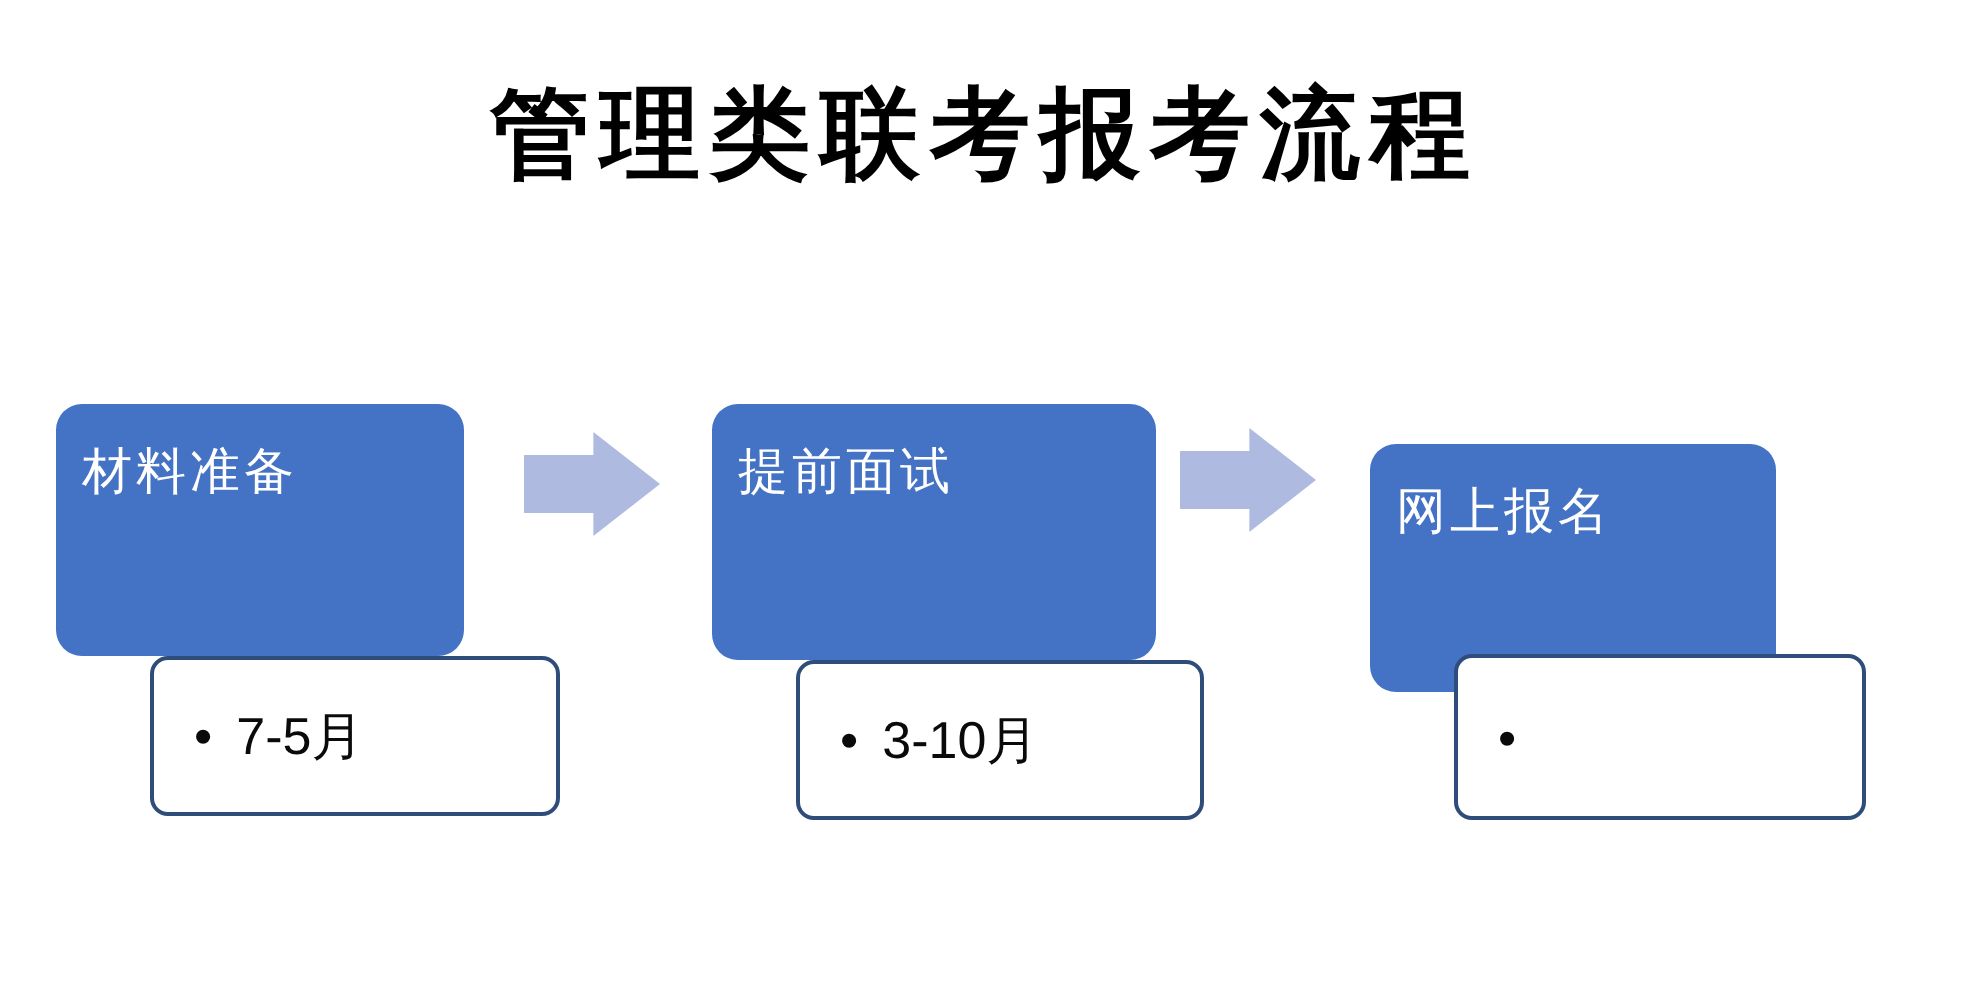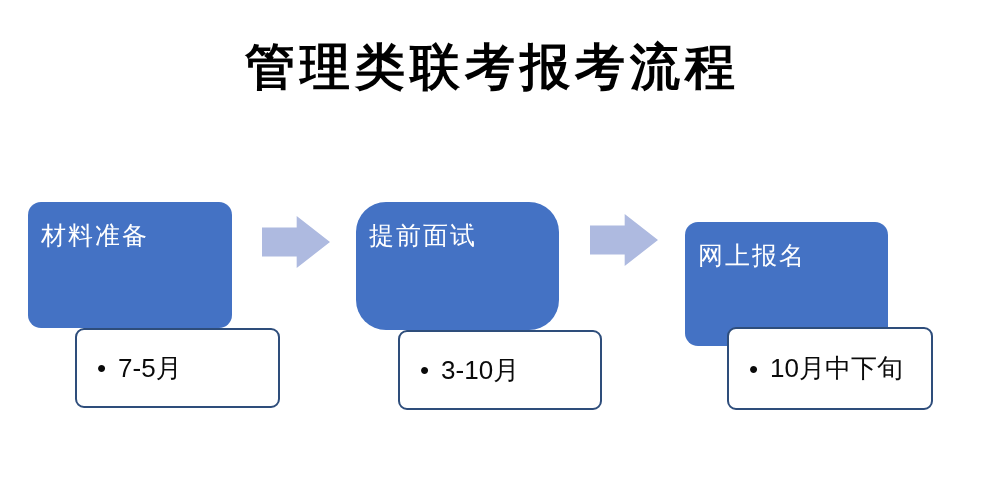--- a/index.html
+++ b/index.html
@@ -63,21 +63,21 @@
   }
   .flow-arrow {
     position: absolute;
     background: var(--arrow-fill);
     clip-path: polygon(0% 22%, 51% 22%, 51% 0%, 100% 50%, 51% 100%, 51% 78%, 0% 78%);
   }
   
   #step1-box   { left: 28px;  top: 202px; width: 204px; height: 126px; }
   #step1-detail{ left: 75px;  top: 328px; width: 205px; height: 80px; }
   
-  #step2-box   { left: 356px; top: 202px; width: 203px; height: 128px; border-radius: 30px; }
+  #step2-box   { left: 356px; top: 202px; width: 222px; height: 128px; }
   #step2-detail{ left: 398px; top: 330px; width: 204px; height: 80px; }
   
   #step3-box   { left: 685px; top: 202px; width: 203px; height: 124px; margin-top: 20px; }
   #step3-detail{ left: 727px; top: 327px; width: 206px; height: 83px; }
   
   #arrow1 { left: 262px; top: 216px; width: 68px; height: 52px; }
   #arrow2 { left: 590px; top: 214px; width: 68px; height: 52px; }
 </style>
 </head>
 <body>
@@ -104,16 +104,15 @@
     <span class="detail-text">3-10月</span>
   </div>
 
   <div class="flow-arrow" id="arrow2"></div>
 
   <div class="step-box" id="step3-box">
     <span class="step-label">网上报名</span>
   </div>
   <div class="detail-box" id="step3-detail">
     <span class="bullet">•</span>
-    <span class="detail-text">10月中下旬</span>
   </div>
 
 </div>
 
 </body></html>

